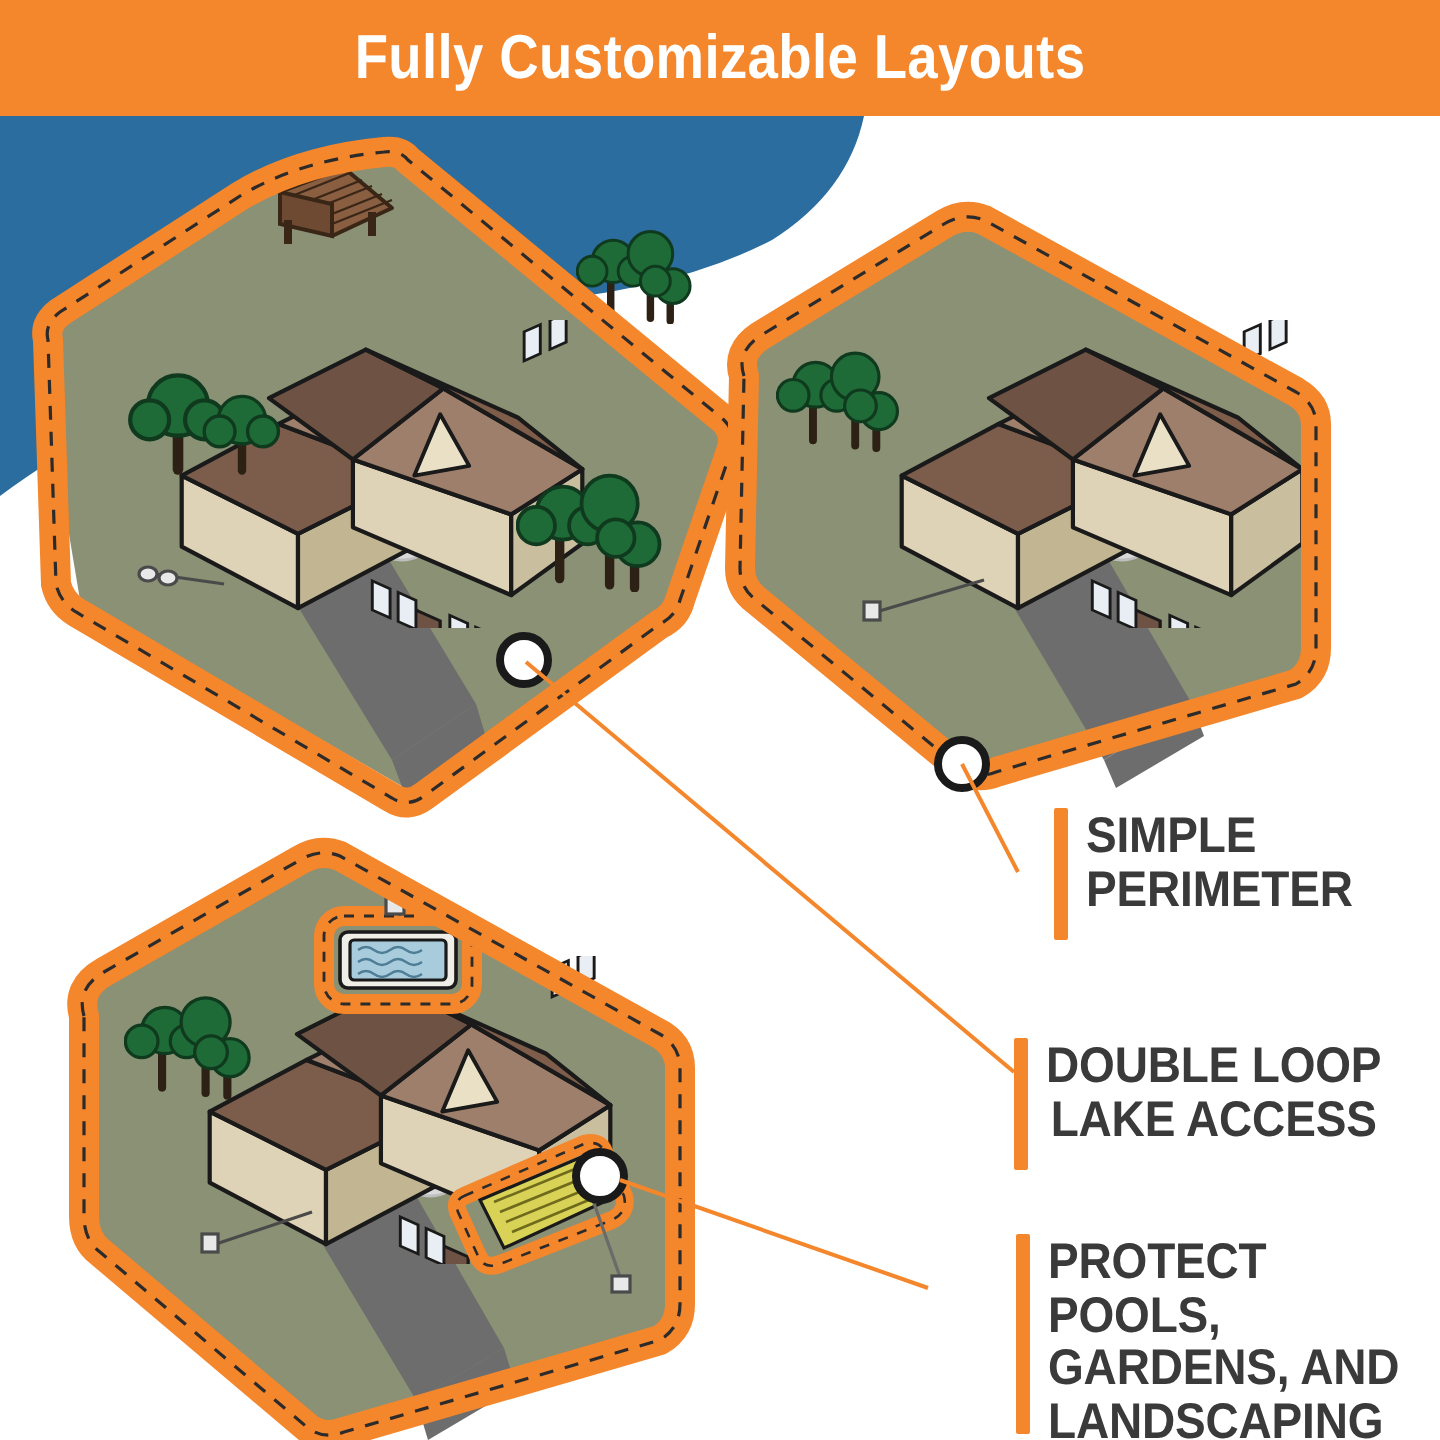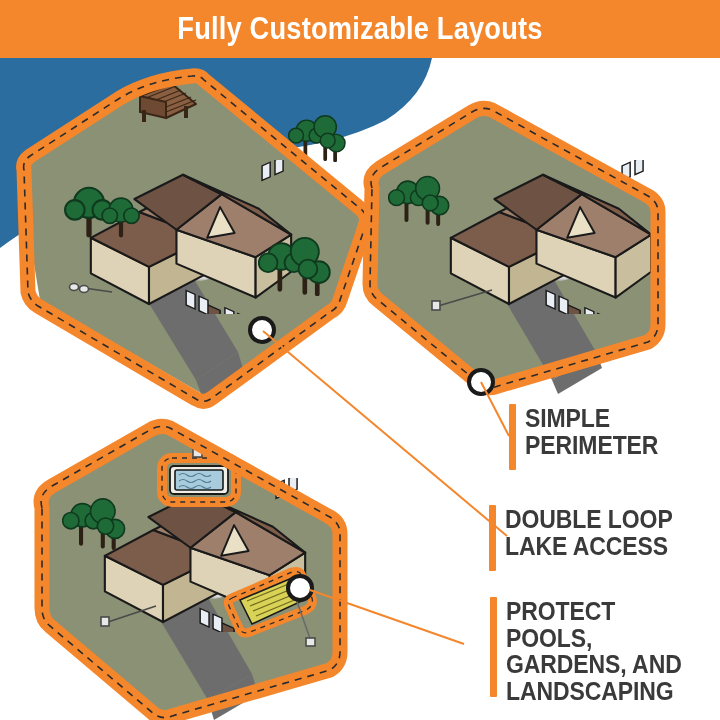--- a/index.html
+++ b/index.html
@@ -21,34 +21,34 @@
     letter-spacing:.2px;
     transform:scaleX(.88);transform-origin:center center;
     white-space:nowrap;
   }
 
   
   #scene{position:absolute;left:0;top:0;width:720px;height:720px;}
 
   
   .callout{
-    position:absolute;display:flex;align-items:stretch;gap:9px;
+    position:absolute;display:flex;align-items:stretch;gap:9px;margin-left:18px;
   }
   .callout .bar{
     width:7px;background:#F4862C;flex:none;border-radius:1px;
   }
   .callout .txt{
     color:#3A3A3A;font-weight:bold;font-size:25px;line-height:1.06;
     letter-spacing:-0.1px;
     transform:scaleX(.92);transform-origin:left center;
     white-space:pre-line;padding-top:1px;
   }
   #callout-1{left:509px;top:404px;height:66px;}
-  #callout-2{left:489px;top:505px;height:66px;}
-  #callout-3{left:466px;top:597px;height:100px;padding-left:24px;}
+  #callout-2{left:489px;top:519px;height:66px;text-align:center;}
+  #callout-3{left:466px;top:617px;height:100px;padding-left:24px;}
 </style>
 </head>
 <body>
 
 <div id="stage">
 
   <svg id="scene" viewBox="0 0 720 720">
     <defs>
 
       <clipPath id="clipLake">

